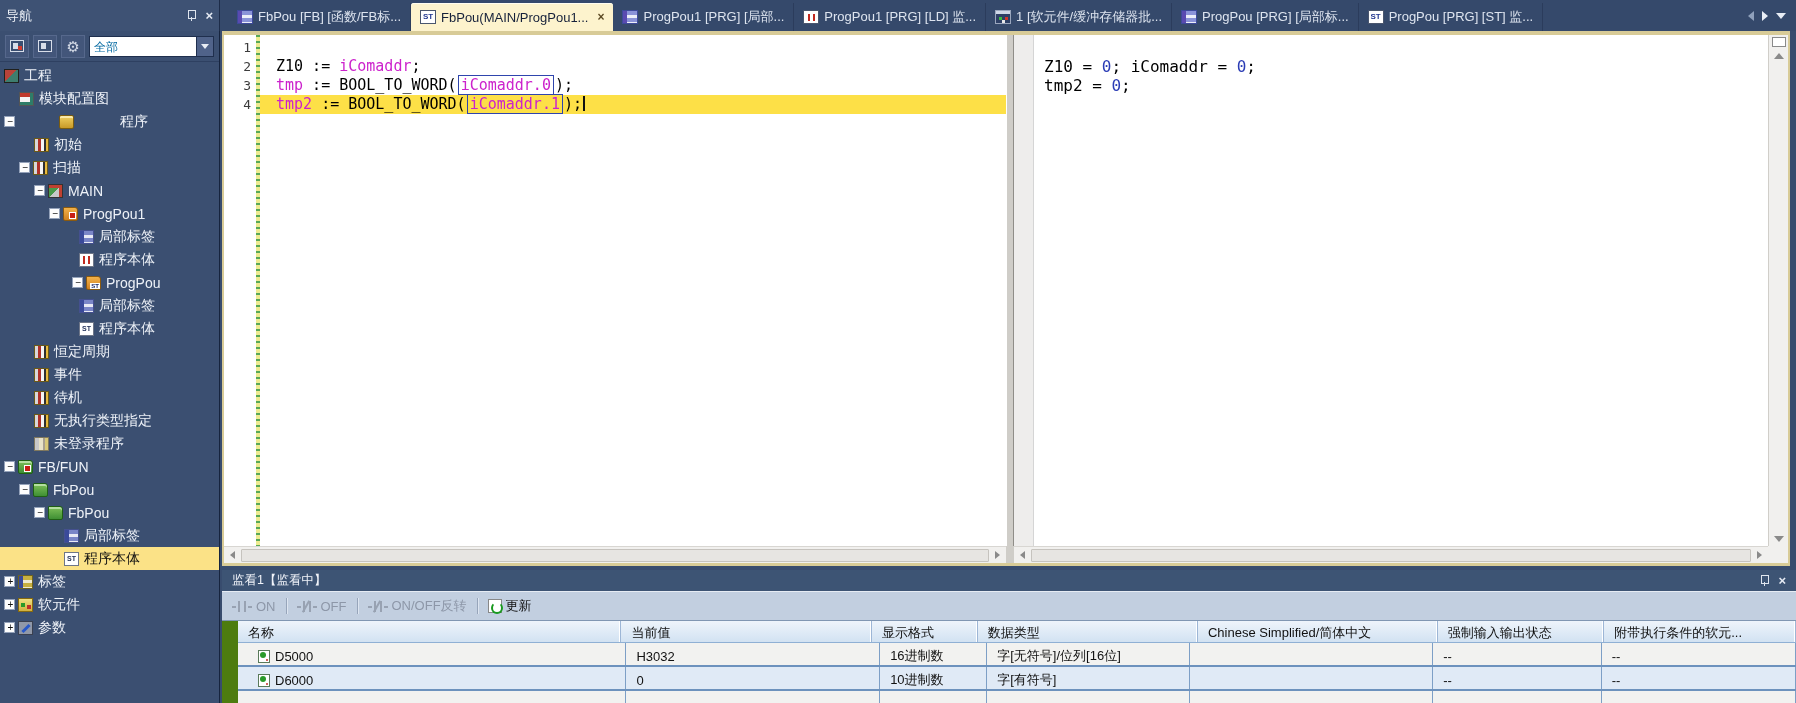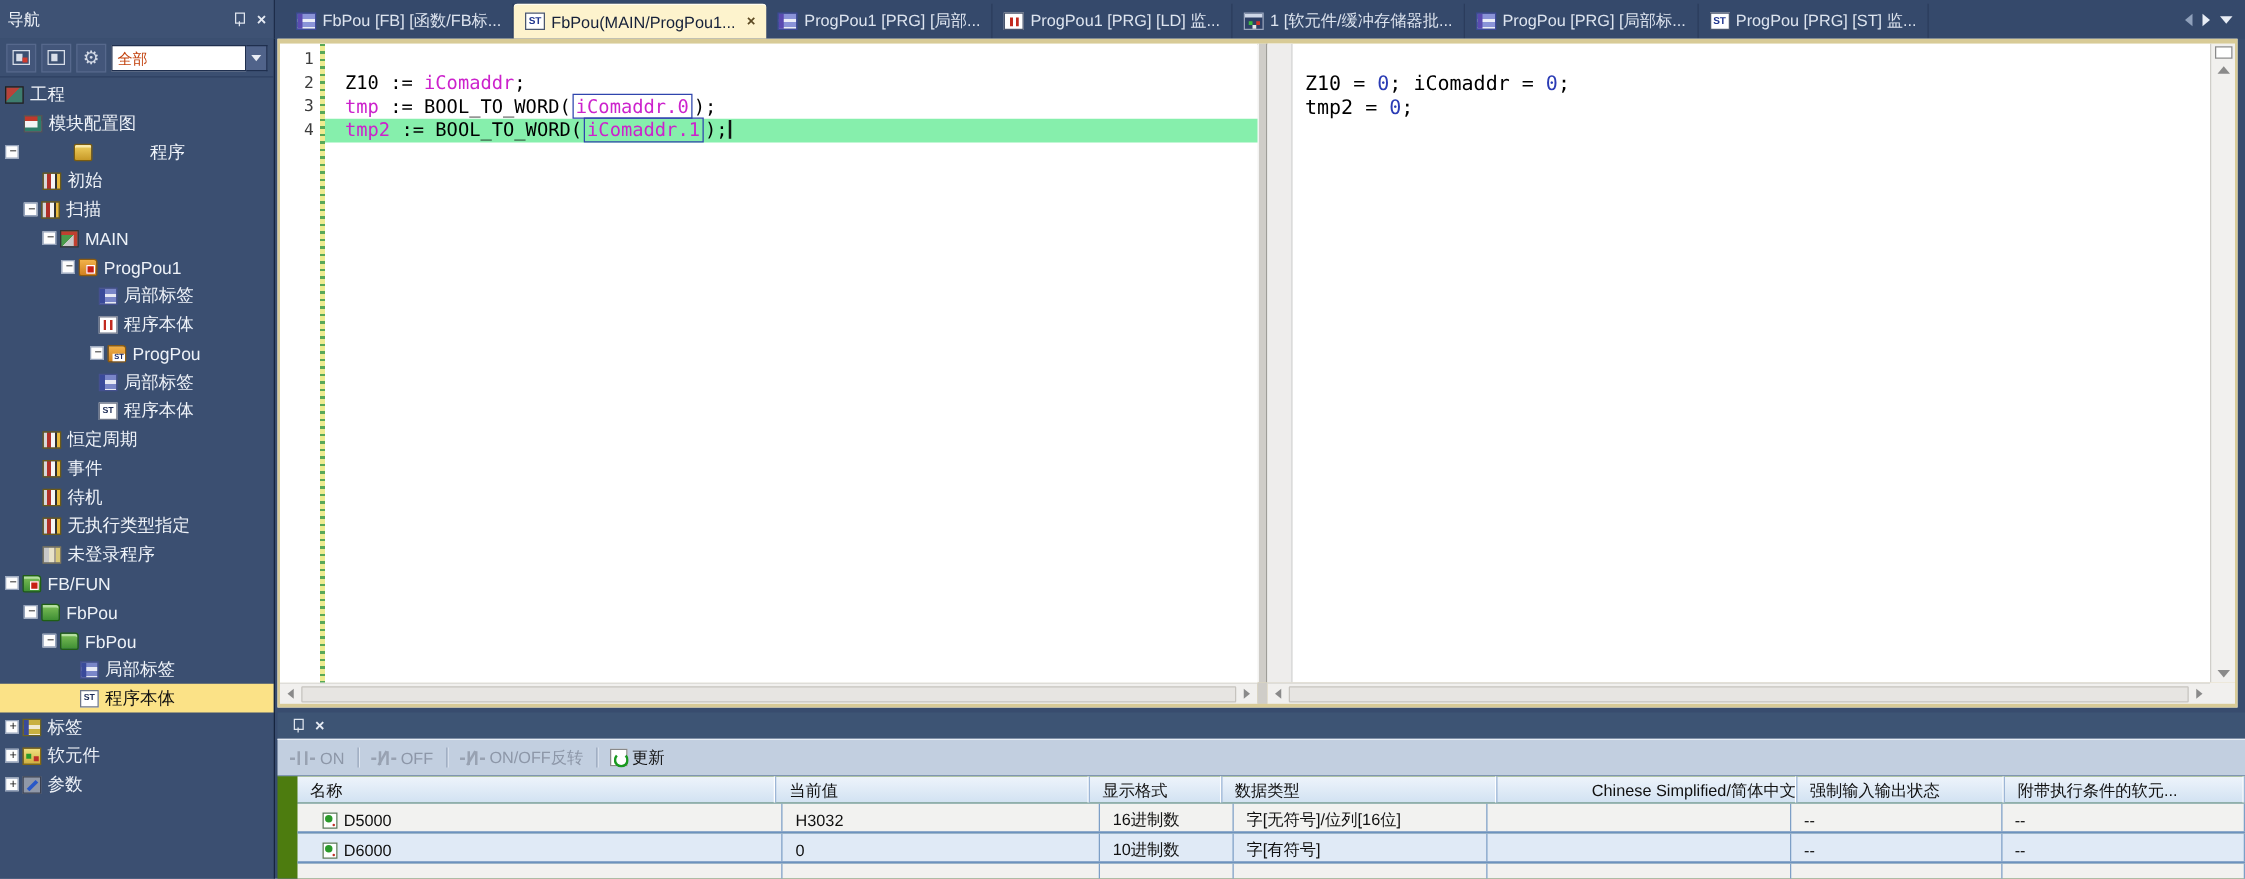--- a/index.html
+++ b/index.html
@@ -35,21 +35,21 @@
 
   
   #navpanel { position:absolute; left:0; top:31px; width:220px; bottom:0; background:#3b4f71; border-right:1px solid #16243e; }
   #navtools { height:31px; display:flex; align-items:center; gap:4px; padding:0 5px; border-bottom:1px solid #2e4061; }
   .navbtn { width:24px; height:23px; display:flex; align-items:center; justify-content:center; border:1px solid #56688c; background:#43567a; cursor:pointer; }
   .win-icon { width:14px; height:12px; border:1px solid #d8dee9; position:relative; background:#3b4f71; }
   .win-icon::before { content:""; position:absolute; left:2px; top:2px; width:5px; height:6px; background:#d8dee9; }
   .win-icon.red::after { content:""; position:absolute; right:1px; bottom:1px; width:4px; height:4px; background:#d23b2e; }
   .gear-icon { color:#d4dae6; font-size:15px; line-height:15px; }
   #filter-combo { flex:1; height:21px; display:flex; cursor:pointer; }
-  #filter-combo .val { flex:1; background:#fff; border:1px solid #1f2f4e; font-size:12px; color:#c2410c; padding:2px 4px; }
+  #filter-combo .val { flex:1; background:#fff; border:1px solid #1f2f4e; font-size:12px; color:#0369a1; padding:2px 4px; }
   #filter-combo .drop { width:17px; background:#50638a; border:1px solid #1f2f4e; border-left:none; display:flex; align-items:center; justify-content:center; }
   #filter-combo .drop i { width:0; height:0; border-left:4px solid transparent; border-right:4px solid transparent; border-top:5px solid #e9edf5; }
   #tree { position:absolute; top:31px; left:0; right:0; bottom:0; overflow:hidden; padding-top:2px;text-align:center; }
   .trow { height:23px; display:flex; align-items:center; color:#eef2f8; font-size:14px; white-space:nowrap; cursor:pointer; }
   .trow.sel { background:#fbe287; color:#111; }
   .exp { width:11px; height:11px; background:#fdfdfd; border:1px solid #94a2ba; margin-right:3px; flex:none; position:relative; cursor:pointer; }
   .exp::before { position:absolute; left:0; top:-1px; width:11px; text-align:center; font-size:10px; line-height:11px; color:#111; }
   .exp.m::before { content:"−"; }
   .exp.p::before { content:"+"; }
   .ticon { width:15px; height:14px; display:inline-block; margin-right:5px; flex:none; position:relative; }
@@ -79,21 +79,21 @@
   #editor { position:absolute; left:222px; top:31px; width:1568px; height:535px;
             border-top:4px solid #d8cb97; border-bottom:3px solid #d8cb97; border-left:2px solid #d8cb97; border-right:2px solid #d8cb97;
             box-shadow:inset 0 1px 0 #8c7f52; display:flex; flex-direction:column; background:#fff; }
   #edmain { flex:1; display:flex; min-height:0; }
   #code-pane { width:782px; background:#fff; position:relative; display:flex; font-family:"DejaVu Sans Mono", monospace; }
   .gutter { width:32px; padding-top:3px; text-align:right; }
   .ln { height:19px; line-height:19px; font-size:13px; color:#3c3c3c; padding-right:5px; }
   .gsep { width:4px; background:repeating-linear-gradient(180deg,#58a858 0 2px,#eeeb90 2px 6px); }
   .code-lines { flex:1; padding-top:3px; }
   .cl { height:19px; line-height:19px; font-size:15px; white-space:pre; padding-left:16px; color:#000; }
-  .cl.hl { background:#86efac; }
+  .cl.hl { background:#fde047; }
   .tk-lbl { color:#cc22cc; }
   .tk-dev { color:#000; }
   .mon-box { border:1px solid #2f45ad; padding:0 2px; margin:0 1px;text-align:right; }
   .caret { display:inline-block; width:2px; height:15px; background:#111; vertical-align:-2px; margin-left:1px; }
   #vsplit { width:8px; background:#cfcdc8; border-left:1px solid #fff; border-right:1px solid #8f8d88; cursor:col-resize; }
   #monitor-pane { flex:1; background:#fff; display:flex; font-family:"DejaVu Sans Mono", monospace; }
   #monitor-pane .mgutter { width:20px; background:#eeedec; border-right:1px solid #d5d5d5; }
   .mlines { flex:1; padding:3px 0 0 10px; }
   .ml { height:19px; line-height:19px; font-size:16px; white-space:pre; color:#000; }
   .mval { color:#2b3cb5; }
@@ -366,20 +366,21 @@
       <span class="hs-btn">
           <span class="tri-r"></span>
         </span>
     </div>
     <div id="hscorner"></div>
   </div>
 </div>
 
 <div id="watch">
   <div id="watch-title">
+    <span class="t">监看1【监看中】</span>
     <span class="pin-icon"></span>
     <span class="close-glyph">×</span>
   </div>
   <div id="watch-toolbar">
     <span class="wbtn disabled">
         <span class="contact-icon"></span>
         <span>ON</span>
       </span>
     <span class="tb-sep"></span>
     <span class="wbtn disabled">
@@ -396,21 +397,21 @@
         <span class="refresh-icon"></span>
         <span>更新</span>
       </span>
   </div>
   <div id="watch-table">
     <div id="wt-head">
         <div class="hcell" style="width: 392px;">名称</div>
         <div class="hcell" style="width: 256px;">当前值</div>
         <div class="hcell" style="width: 108px;">显示格式</div>
         <div class="hcell" style="width: 225px;">数据类型</div>
-        <div class="hcell" style="width: 245px; text-align: right;">Chinese Simplified/简体中文</div>
+        <div class="hcell" style="width: 245px;">Chinese Simplified/简体中文</div>
         <div class="hcell" style="width: 170px;">强制输入输出状态</div>
         <div class="hcell" style="width: 196px;">附带执行条件的软元...</div>
       </div>
     <div id="wt-body">
         <div class="wrow r0">
           <div class="wcell" style="width: 392px;">
             <span class="watch-dev-icon"></span>
             <span>D5000</span>
           </div>
           <div class="wcell" style="width: 256px;">

